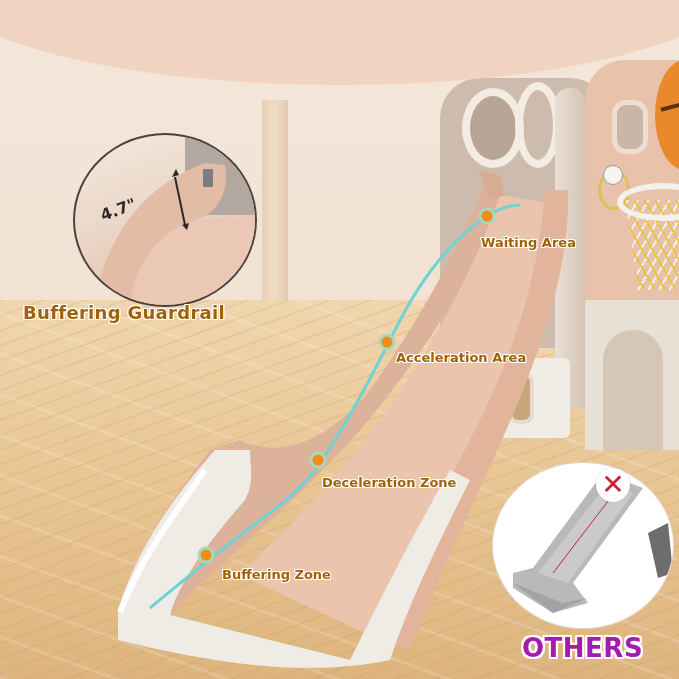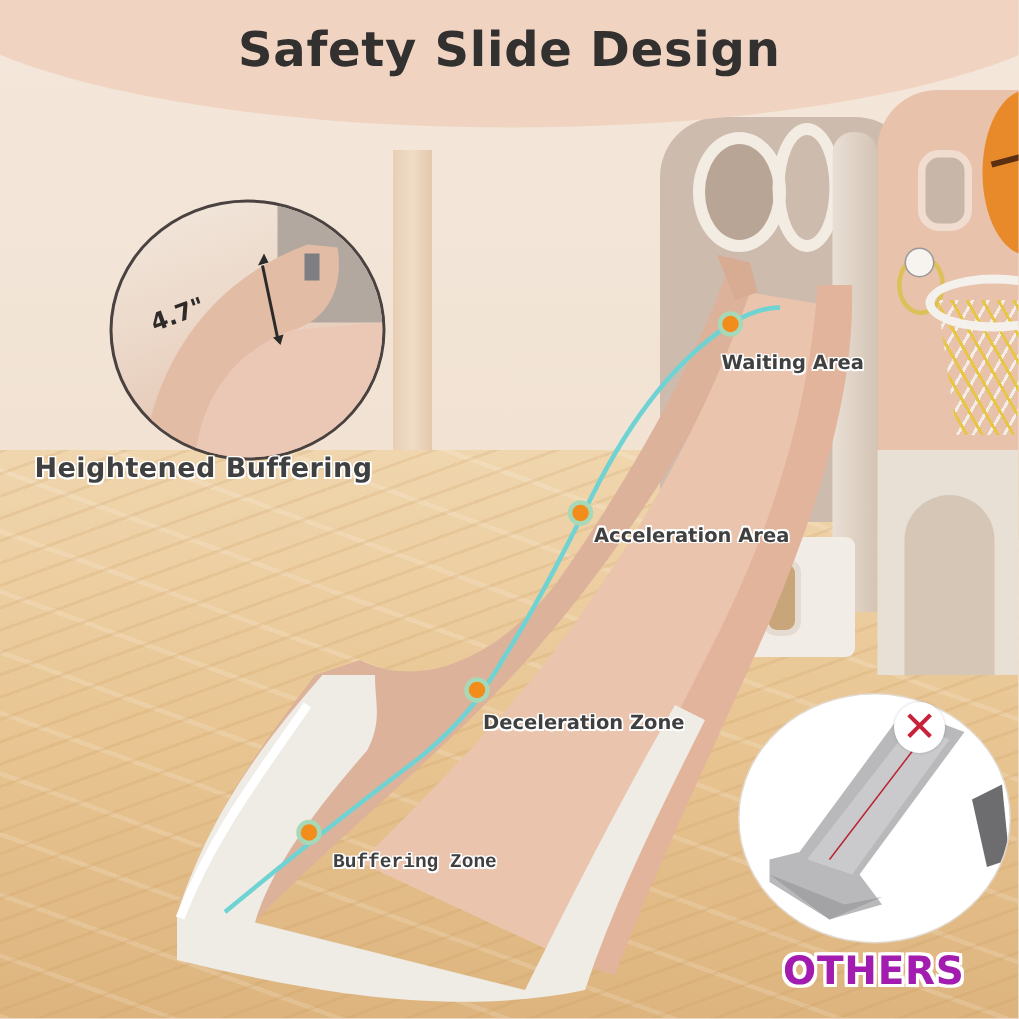--- a/index.html
+++ b/index.html
@@ -36,21 +36,21 @@
 
     
     .slide { position: absolute; left: 0; top: 0; width: 679px; height: 679px; }
 
     
     .inset { position: absolute; border-radius: 50%; overflow: hidden; }
     .inset-guard { left: 73px; top: 133px; width: 180px; height: 170px; border: 2px solid #4a4240; background: linear-gradient(160deg, #f2e8dd 0%, #ecd9ca 40%, #dfb9a4 100%); }
     .inset-others { left: 493px; top: 463px; width: 180px; height: 165px; background: #ffffff; box-shadow: 0 0 0 1px #e2d8cc; }
     .check-x { position: absolute; left: 596px; top: 468px; width: 34px; height: 34px; border-radius: 50%; background: #fff; box-shadow: 0 0 2px rgba(0,0,0,0.2); display: flex; align-items: center; justify-content: center; color: #c8213a; font-size: 28px; line-height: 1; }
 
-    .label { position: absolute; font-family: "DejaVu Sans", sans-serif; color: #404040; white-space: nowrap;
+    .label { position: absolute; font-family: "DejaVu Sans", sans-serif; color: #a16207; white-space: nowrap;
       text-shadow: -1px -1px 0 #fff, 1px -1px 0 #fff, -1px 1px 0 #fff, 1px 1px 0 #fff, 0 -1px 0 #fff, 0 1px 0 #fff, -1px 0 0 #fff, 1px 0 0 #fff; }
     .label-big { font-size: 18px; font-weight: bold; letter-spacing: 0.3px; }
     .label-zone { font-size: 13px; font-weight: bold; }
     .label-others { font-size: 26px; font-weight: bold; color: #a21caf; letter-spacing: 0.5px;
       text-shadow: -2px -2px 0 #fff, 2px -2px 0 #fff, -2px 2px 0 #fff, 2px 2px 0 #fff, 0 -2px 0 #fff, 0 2px 0 #fff, -2px 0 0 #fff, 2px 0 0 #fff; }
     .dim-label { position: absolute; left: 100px; top: 200px; font-size: 16px; font-weight: bold; color: #2d2a29; transform: rotate(-20deg); font-family: "DejaVu Sans", sans-serif; }
   </style>
 </head>
 <body>
 
@@ -93,40 +93,39 @@
   </svg>
 
   <svg class="slide" viewBox="0 0 679 679">
     <circle cx="487" cy="216" r="7" fill="#f28c1b" stroke="#a7d8b8" stroke-width="3"></circle>
     <circle cx="387" cy="342" r="7" fill="#f28c1b" stroke="#a7d8b8" stroke-width="3"></circle>
     <circle cx="318" cy="460" r="7" fill="#f28c1b" stroke="#a7d8b8" stroke-width="3"></circle>
     <circle cx="206" cy="555" r="7" fill="#f28c1b" stroke="#a7d8b8" stroke-width="3"></circle>
   </svg>
 
   <div class="title-band"></div>
-  <div class="title">Safety Slide Design</div>
 
   <div class="inset inset-guard">
     <svg width="180" height="170" viewBox="0 0 180 170">
       <rect x="110" y="0" width="70" height="80" fill="#b3a89f"></rect>
       <path d="M20 170 C30 100 70 50 130 28 L150 30 C155 60 140 80 120 85 C80 100 60 130 55 170 Z" fill="#e3bca6"></path>
       <path d="M55 170 C60 130 80 100 120 85 L180 80 L180 170 Z" fill="#eac8b5"></path>
       <rect x="128" y="34" width="10" height="18" fill="#7e7e82"></rect>
       <line x1="100" y1="42" x2="110" y2="90" stroke="#2a2a2a" stroke-width="2"></line>
       <polygon points="97,42 104,40 101,34" fill="#2a2a2a"></polygon>
       <polygon points="107,90 114,88 112,95" fill="#2a2a2a"></polygon>
     </svg>
   </div>
   <div class="dim-label">4.7"</div>
-  <div class="label label-big" style="left:23px;top:302px;">Heightened Buffering</div>
+  <div class="label label-big" style="left:23px;top:302px;">Buffering Guardrail</div>
 
   <div class="label label-zone" style="left:481px;top:235px;">Waiting Area</div>
   <div class="label label-zone" style="left:396px;top:350px;">Acceleration Area</div>
   <div class="label label-zone" style="left:322px;top:475px;">Deceleration Zone</div>
-  <div class="label label-zone" style="left:222px;top:567px;font-family:Liberation Mono, monospace;">Buffering Zone</div>
+  <div class="label label-zone" style="left:222px;top:567px;">Buffering Zone</div>
 
   <div class="inset inset-others">
     <svg width="180" height="165" viewBox="0 0 180 165">
       <path d="M20 110 L40 105 L110 10 L150 25 L80 120 L95 140 L60 150 L20 125 Z" fill="#b9b9bb"></path>
       <path d="M45 110 L115 20 L140 30 L75 120 Z" fill="#cacacc"></path>
       <line x1="60" y1="110" x2="125" y2="25" stroke="#b8242f" stroke-width="1"></line>
       <path d="M155 70 L175 60 L180 110 L165 115 Z" fill="#6d6d70"></path>
       <path d="M20 120 L70 140 L95 135 L60 150 Z" fill="#a3a3a5"></path>
     </svg>
   </div>

